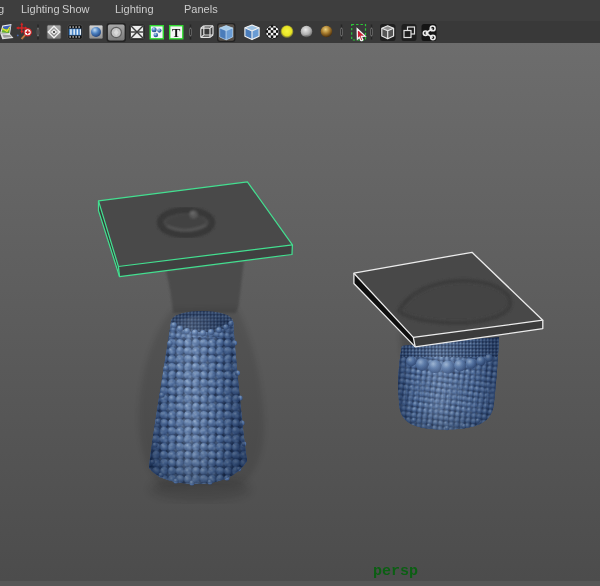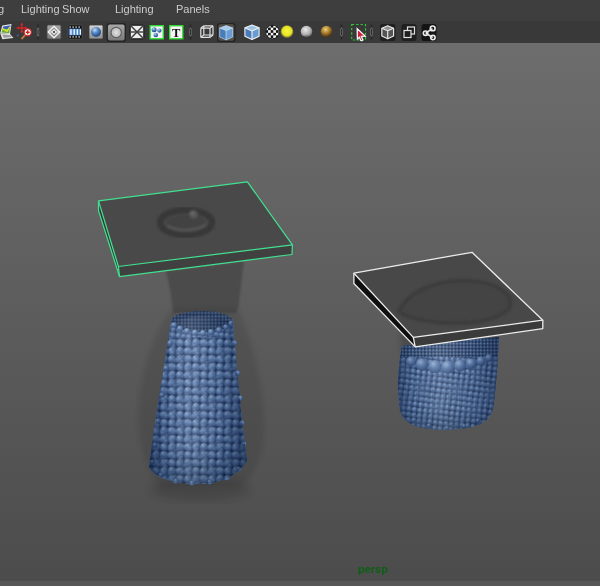--- a/index.html
+++ b/index.html
@@ -4,34 +4,34 @@
 <style>
 html,body{margin:0;padding:0;}
 body{width:600px;height:586px;overflow:hidden;position:relative;background:#4d4d4d;
      font-family:"Liberation Sans",sans-serif;}
 #menubar{position:absolute;left:0;top:0;width:600px;height:21px;background:#3e3e3e;}
 #menubar span{position:absolute;top:3px;font-size:11px;color:#cccccc;}
 #toolbar{position:absolute;left:0;top:21px;width:600px;height:22px;background:#393939;}
 #viewport{position:absolute;left:0;top:43px;width:600px;height:538px;
   background:linear-gradient(#6d6d6d,#4c4c4c);}
 #bottomstrip{position:absolute;left:0;top:581px;width:600px;height:5px;background:#565656;}
-#persp{position:absolute;left:358px;top:563px;width:60px;text-align:left;
-  font-size:11px;font-weight:bold;color:#0b5f13;}
+#persp{position:absolute;left:358px;top:563px;width:60px;text-align:right;
+  font-size:15px;font-weight:bold;color:#0b5f13;font-family:Liberation Mono, monospace;}
 svg{display:block;}
 #objsvg{position:absolute;left:0;top:43px;}
 #iconsvg{position:absolute;left:0;top:0;}
 </style>
 </head>
 <body>
 <div id="menubar">
   <span style="left:-8px;">ng</span>
   <span style="left:21px;">Lighting</span>
   <span style="left:62px;">Show</span>
   <span style="left:115px;">Lighting</span>
-  <span style="left:176px;">Panels</span>
+  <span style="left:184px;">Panels</span>
 </div>
 <div id="toolbar">
 <svg id="iconsvg" width="600" height="22" viewBox="0 0 600 22">
 <defs>
   <linearGradient id="scr" x1="0" y1="0" x2="0" y2="1">
     <stop offset="0" stop-color="#3a56c8"></stop>
           <stop offset="0.45" stop-color="#3d6ab0"></stop>
     <stop offset="0.55" stop-color="#8fc83c"></stop>
           <stop offset="1" stop-color="#4a9a28"></stop>
   </linearGradient>

